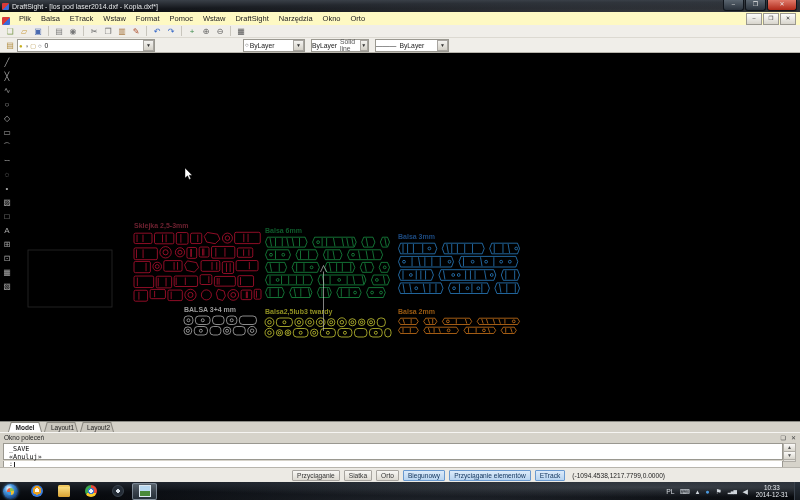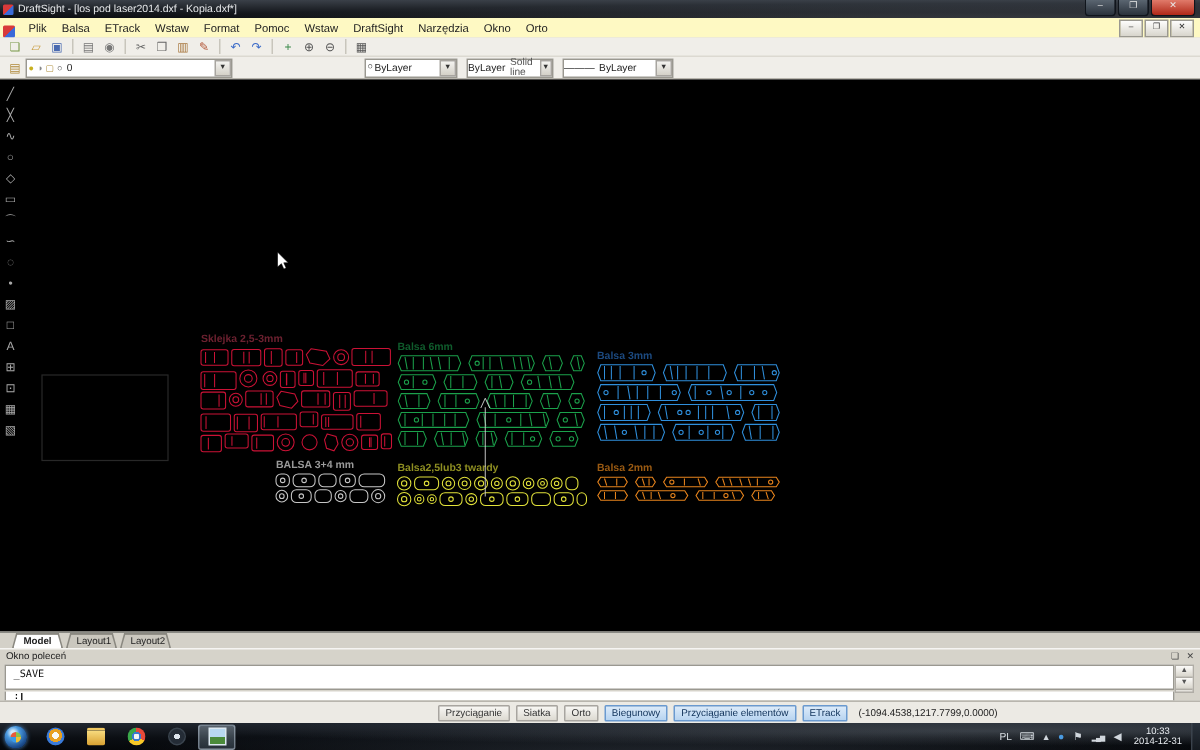--- a/index.html
+++ b/index.html
@@ -569,20 +569,21 @@
     </div>
 
   <div id="cmdwin">
     <div id="cmd-header">
       <span>Okno poleceń</span>
       <span class="hic" style="right:14px">❏</span>
       <span class="hic" style="right:4px">✕</span>
     </div>
     <div id="cmd-text">
         <div>_SAVE</div>
+        <div>«Anuluj»</div>
       </div>
     <div id="cmd-scroll">
       <div class="sarrow">▲</div>
       <div class="sarrow">▼</div>
     </div>
     <div id="cmd-input">
       <span>:</span><span class="caret"></span>
     </div>
   </div>
 

